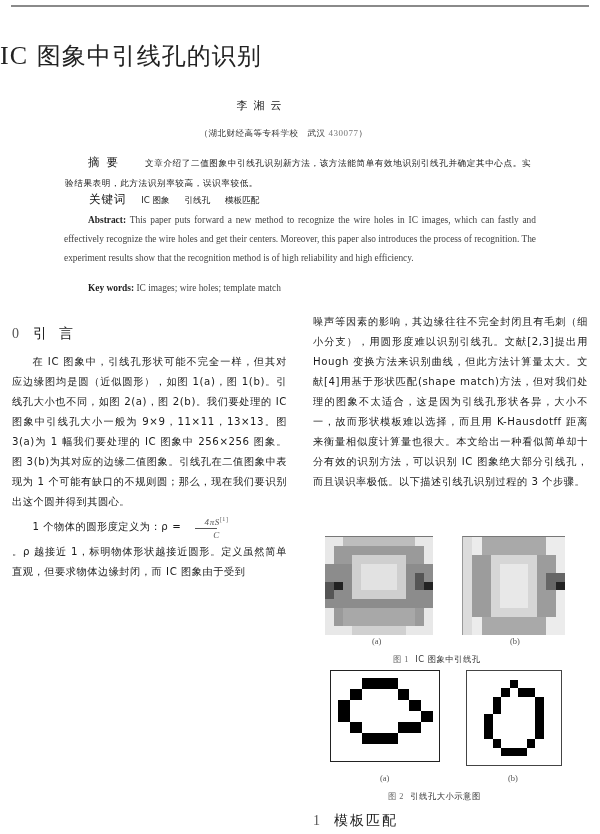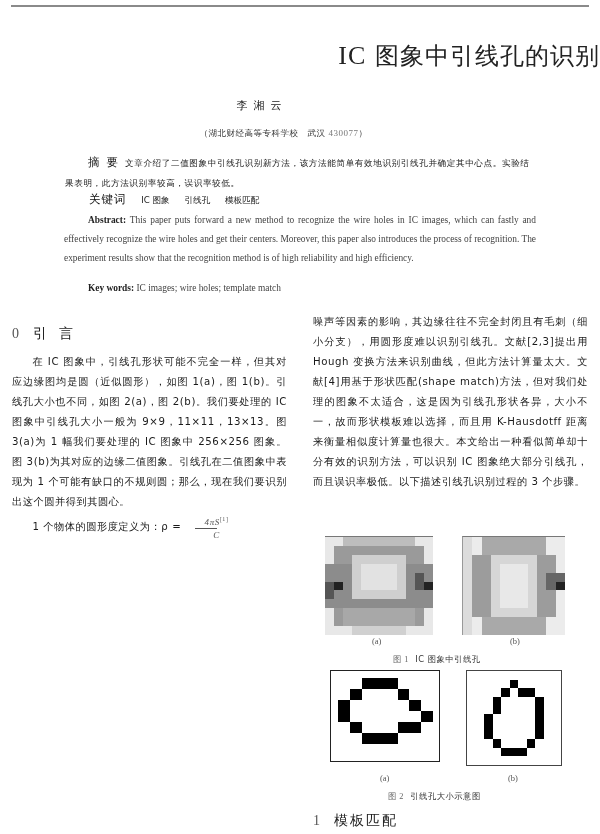--- a/index.html
+++ b/index.html
@@ -3,30 +3,30 @@
 <meta charset="utf-8">
 <style>
   html, body { margin: 0; padding: 0; background: #ffffff; }
   body {
     width: 600px; height: 834px; overflow: hidden; position: relative;
     font-family: "DejaVu Sans", "Liberation Sans", sans-serif;
     color: #1a1a1a;
   }
   .top-rule { position: absolute; left: 11px; top: 5px; width: 578px; height: 2px; background: #8a8a8a; }
   .title {
-    position: absolute; left: 0; width: 600px; top: 40px; text-align: right;
+    position: absolute; left: 0; width: 600px; top: 40px; text-align: left;
     font-size: 24px; letter-spacing: 1px; color: #222;
   }
   .title .latin { font-family: "Liberation Serif", serif; font-size: 26px; }
   .author { position: absolute; left: 0; width: 524px; top: 98px; text-align: center; font-size: 11px; letter-spacing: 6px; color: #222; }
   .affil { position: absolute; left: 0; width: 567px; top: 128px; text-align: center; font-size: 8.5px; color: #333; letter-spacing: 0.5px; }
   .affil .num { font-family: "Liberation Serif", serif; color: #777; font-size: 9px; }
 
   .cn-abs { position: absolute; left: 65px; width: 470px; top: 152px; font-size: 8.6px; line-height: 20px; color: #222; letter-spacing: 0.6px; }
-  .cn-abs .lbl { font-size: 11.5px; letter-spacing: 7px; color: #111; margin-left: 23px; margin-right: 0; }
+  .cn-abs .lbl { font-size: 11.5px; letter-spacing: 7px; color: #111; margin-left: 23px; margin-right: 20px; }
   .kw { position: absolute; left: 89px; top: 192px; font-size: 8.6px; color: #222; }
   .kw .lbl { font-size: 11.5px; letter-spacing: 1px; color: #111; margin-right: 12px; }
   .kw .item { margin-right: 12px; }
 
   .en-abs {
     position: absolute; left: 64px; width: 472px; top: 211px;
     font-family: Liberation Serif, serif; font-size: 9.4px; line-height: 19px; color: #444;
     text-align: justify; text-indent: 24px;
   }
   .en-abs b { color: #222; }
@@ -104,20 +104,21 @@
 <div class="col col-left">
   <p class="ind">在 IC 图象中，引线孔形状可能不完全一样，但其对应边缘图均是圆（近似圆形），如图 1(a)，图 1(b)。引线孔大小也不同，如图 2(a)，图 2(b)。我们要处理的 IC 图象中引线孔大小一般为 9×9，11×11，13×13。图 3(a)为 1 幅我们要处理的 IC 图象中 256×256 图象。图 3(b)为其对应的边缘二值图象。引线孔在二值图象中表现为 1 个可能有缺口的不规则圆；那么，现在我们要识别出这个圆并得到其圆心。</p>
   <p class="ind formula-line" style="height:30px; line-height:30px;">
     <span>1 个物体的圆形度定义为：ρ =</span>
     <span class="frac">
       <span><span>4πS</span><sup>[1]</sup></span>
       <span class="bar"></span>
       <span>C</span>
     </span>
   </p>
+  <p>。ρ 越接近 1，标明物体形状越接近圆形。定义虽然简单直观，但要求物体边缘封闭，而 IC 图象由于受到</p>
 </div>
 
 <div class="col col-right">
   <p>噪声等因素的影响，其边缘往往不完全封闭且有毛刺（细小分支），用圆形度难以识别引线孔。文献[2,3]提出用 Hough 变换方法来识别曲线，但此方法计算量太大。文献[4]用基于形状匹配(shape match)方法，但对我们处理的图象不太适合，这是因为引线孔形状各异，大小不一，故而形状模板难以选择，而且用 K-Hausdotff 距离来衡量相似度计算量也很大。本文给出一种看似简单却十分有效的识别方法，可以识别 IC 图象绝大部分引线孔，而且误识率极低。以下描述引线孔识别过程的 3 个步骤。</p>
 </div>
 
 <div class="fig-img fig1a">
   <svg width="108" height="98" viewBox="0 0 12 11" preserveAspectRatio="none" shape-rendering="crispEdges">
     <rect width="12" height="11" fill="#e8e8e8"></rect>
     <rect x="2" y="0" width="8" height="2" fill="#bdbdbd"></rect>

